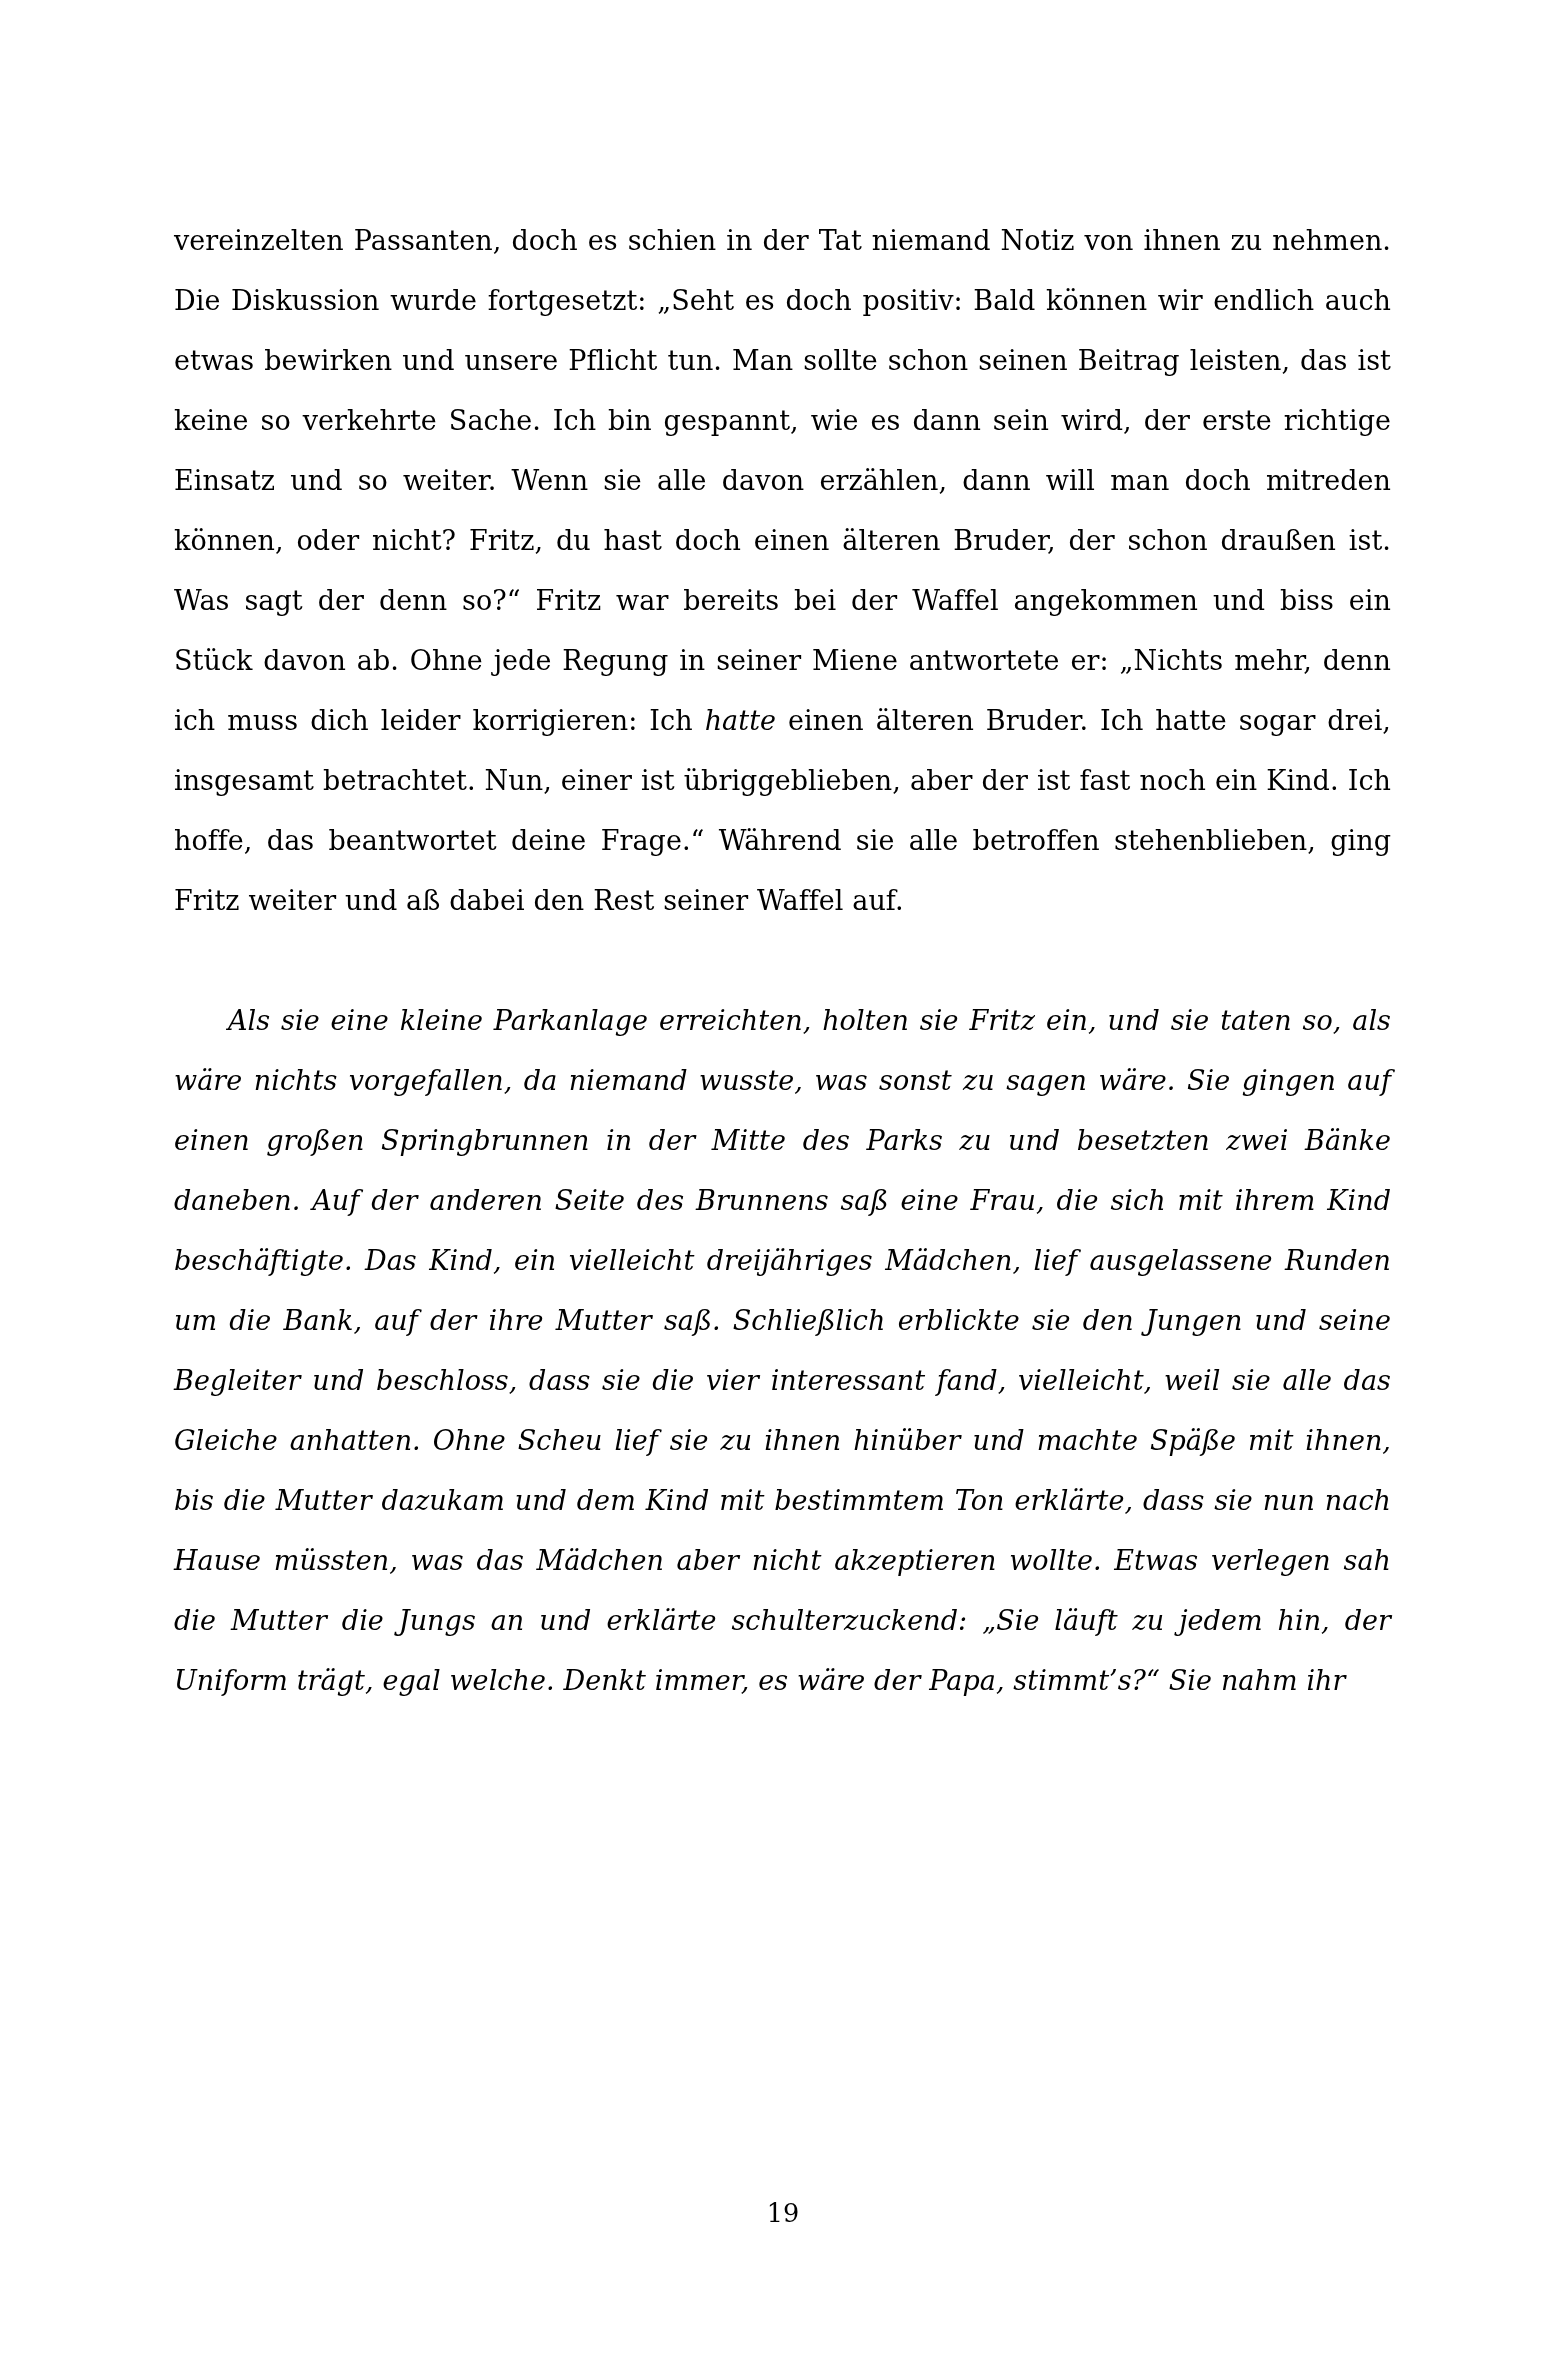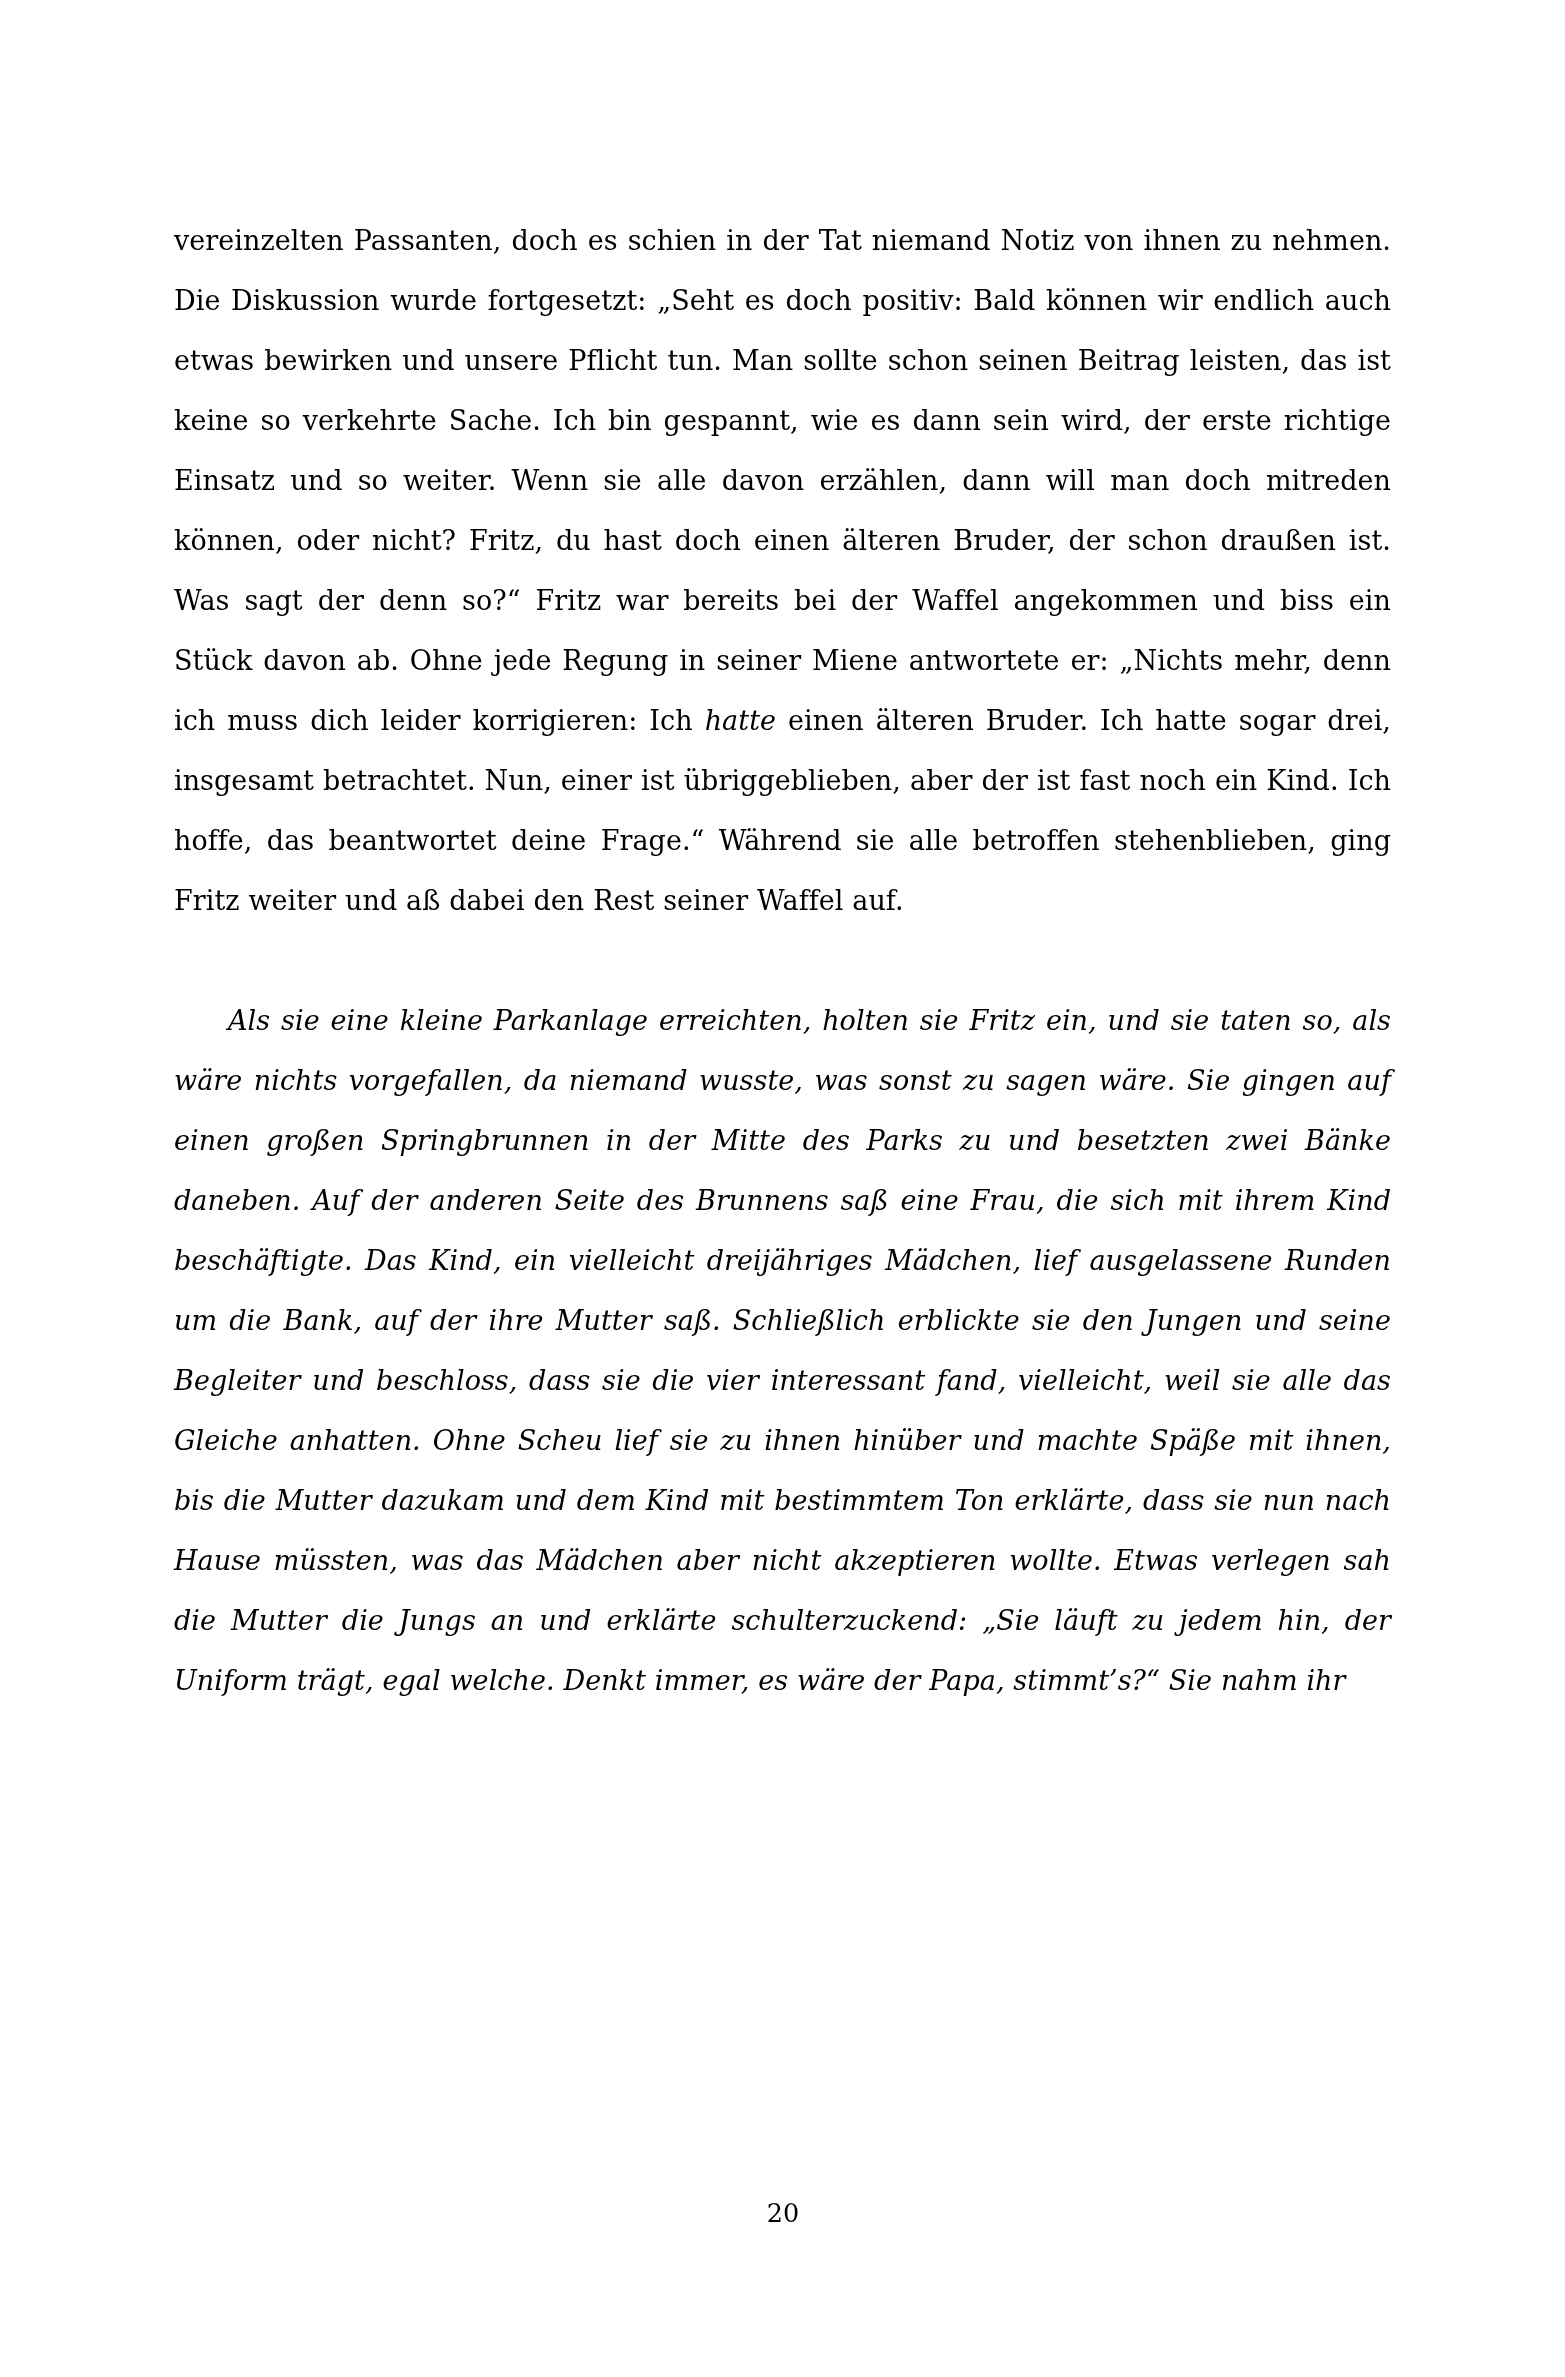--- a/index.html
+++ b/index.html
@@ -71,16 +71,16 @@
     </p>
 
     <div class="gap"></div>
 
     <p class="para indented">
       <span>Als sie eine kleine Parkanlage erreichten, holten sie Fritz ein, und sie taten so, als wäre nichts vorgefallen, da niemand wusste, was sonst zu sagen wäre. Sie gingen auf einen großen Springbrunnen in der Mitte des Parks zu und besetzten zwei Bänke daneben. Auf der anderen Seite des Brunnens saß eine Frau, die sich mit ihrem Kind beschäftigte. Das Kind, ein vielleicht dreijähriges Mädchen, lief ausgelassene Runden um die Bank, auf der ihre Mutter saß. Schließlich erblickte sie den Jungen und seine Begleiter und beschloss, dass sie die vier interessant fand, vielleicht, weil sie alle das Gleiche anhatten. Ohne Scheu lief sie zu ihnen hinüber und machte Späße mit ihnen, bis die Mutter dazukam und dem Kind mit bestimmtem Ton erklärte, dass sie nun nach Hause müssten, was das Mädchen aber nicht akzeptieren wollte. Etwas verlegen sah die Mutter die Jungs an und erklärte schulterzuckend: „Sie läuft zu jedem hin, der Uniform trägt, egal welche. Denkt immer, es wäre der Papa, stimmt’s?“ Sie nahm ihr</span>
     </p>
 
   </div>
 
-  <div class="page-number">20</div>
+  <div class="page-number">19</div>
 
 </div>
 
 
 </body></html>

